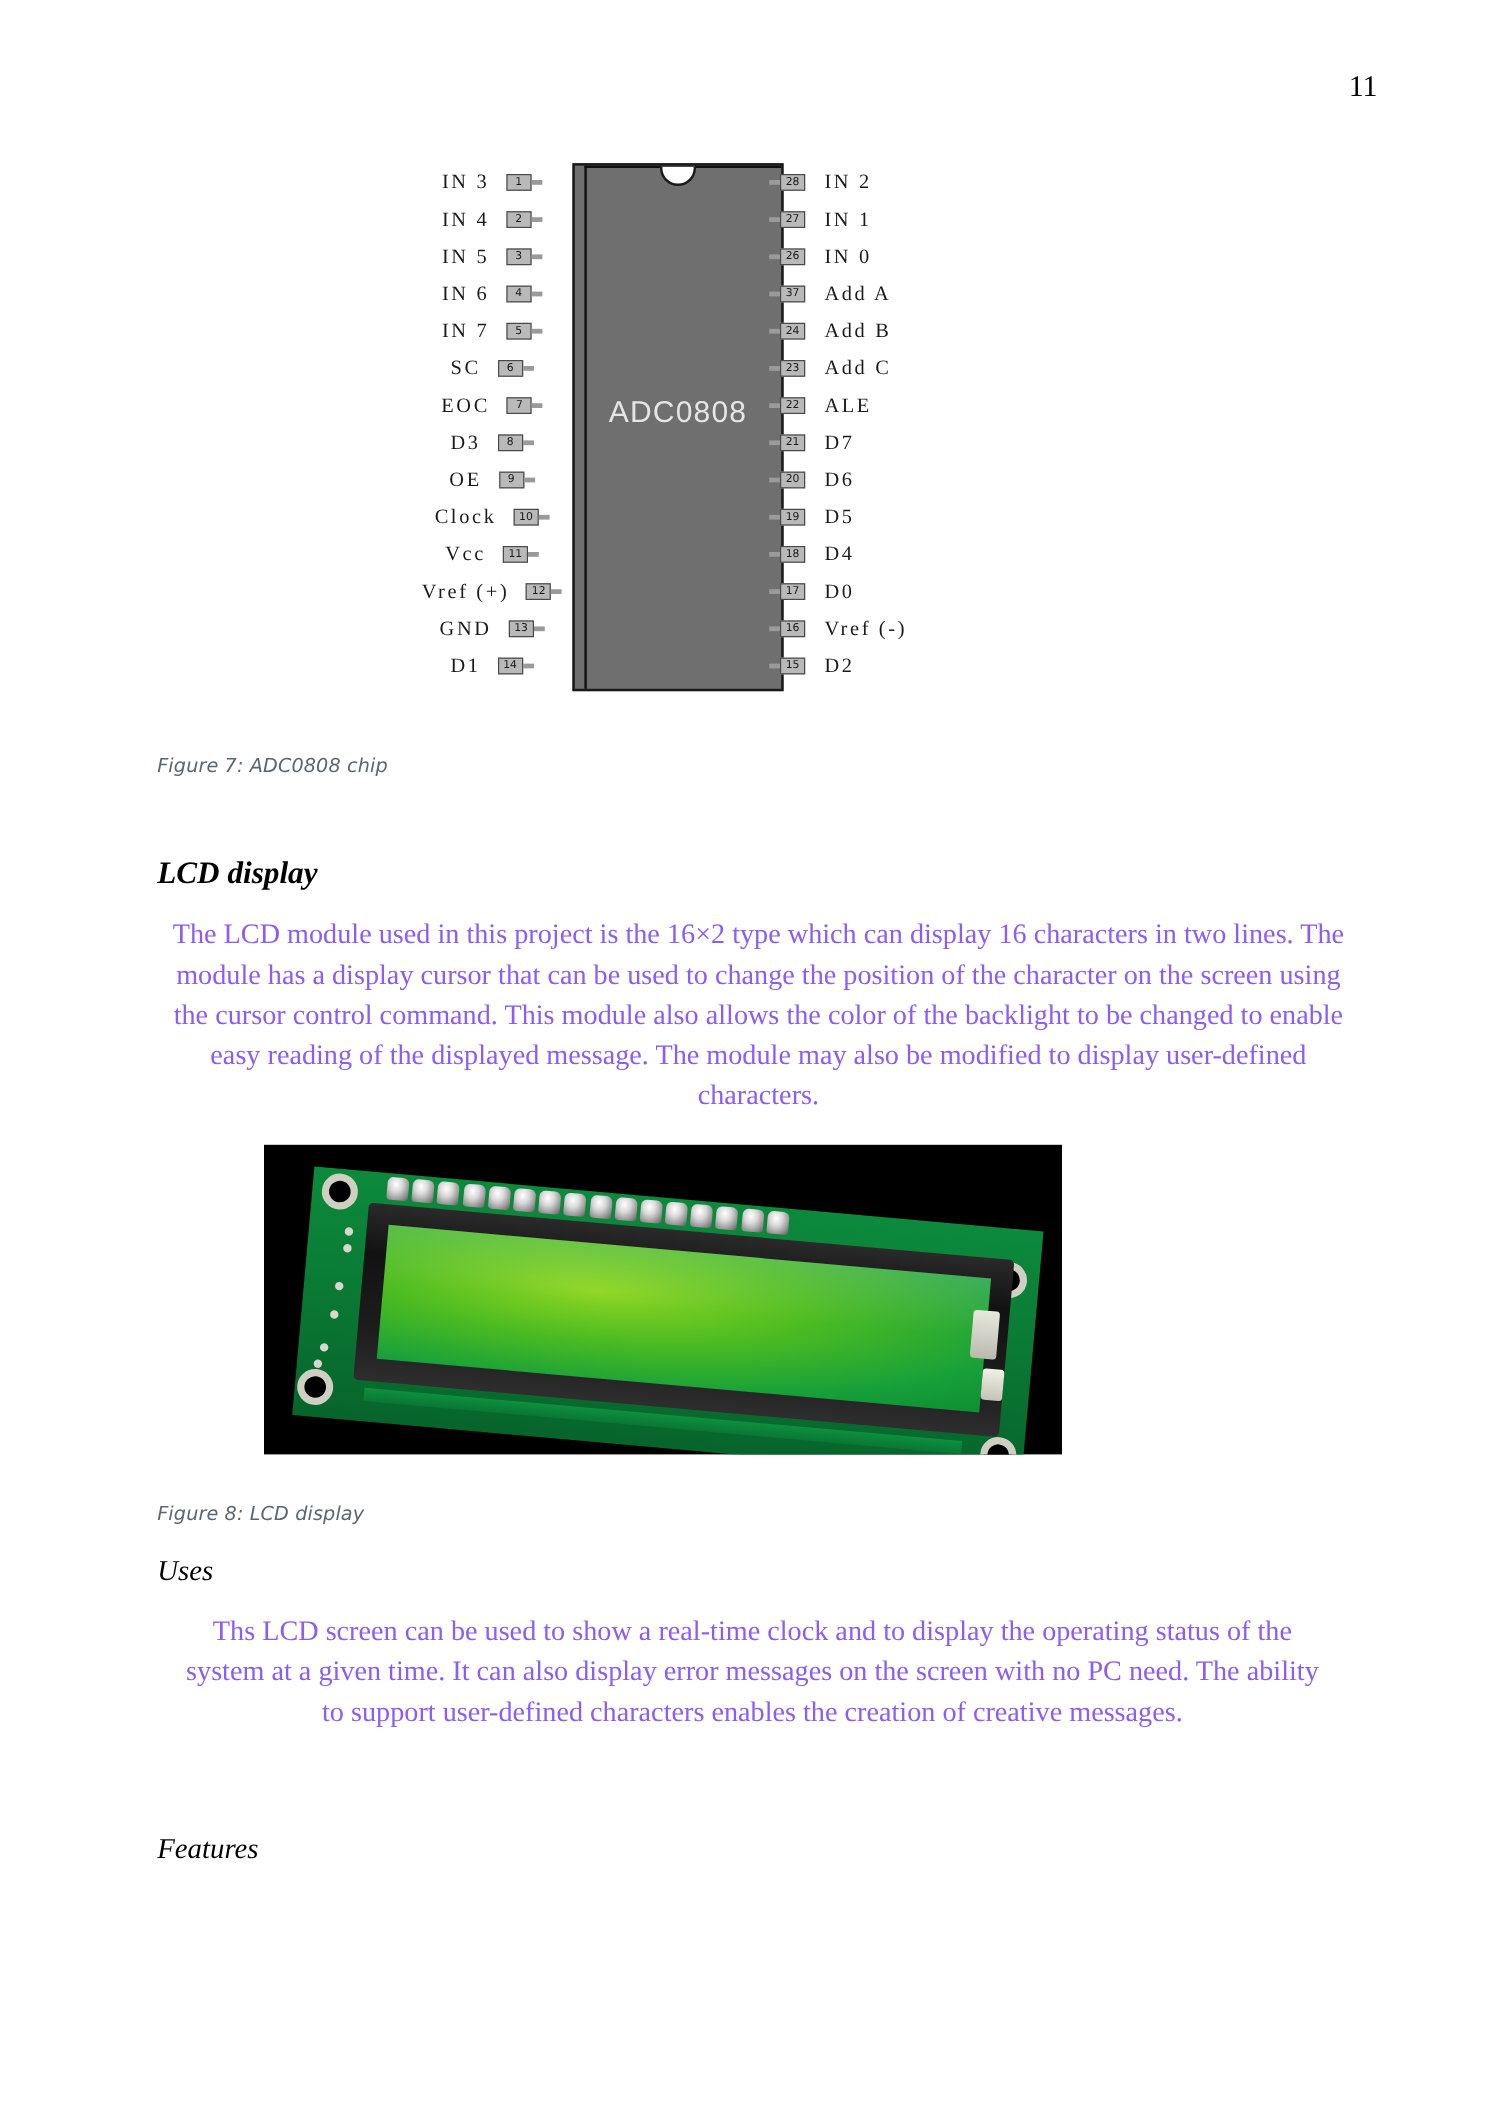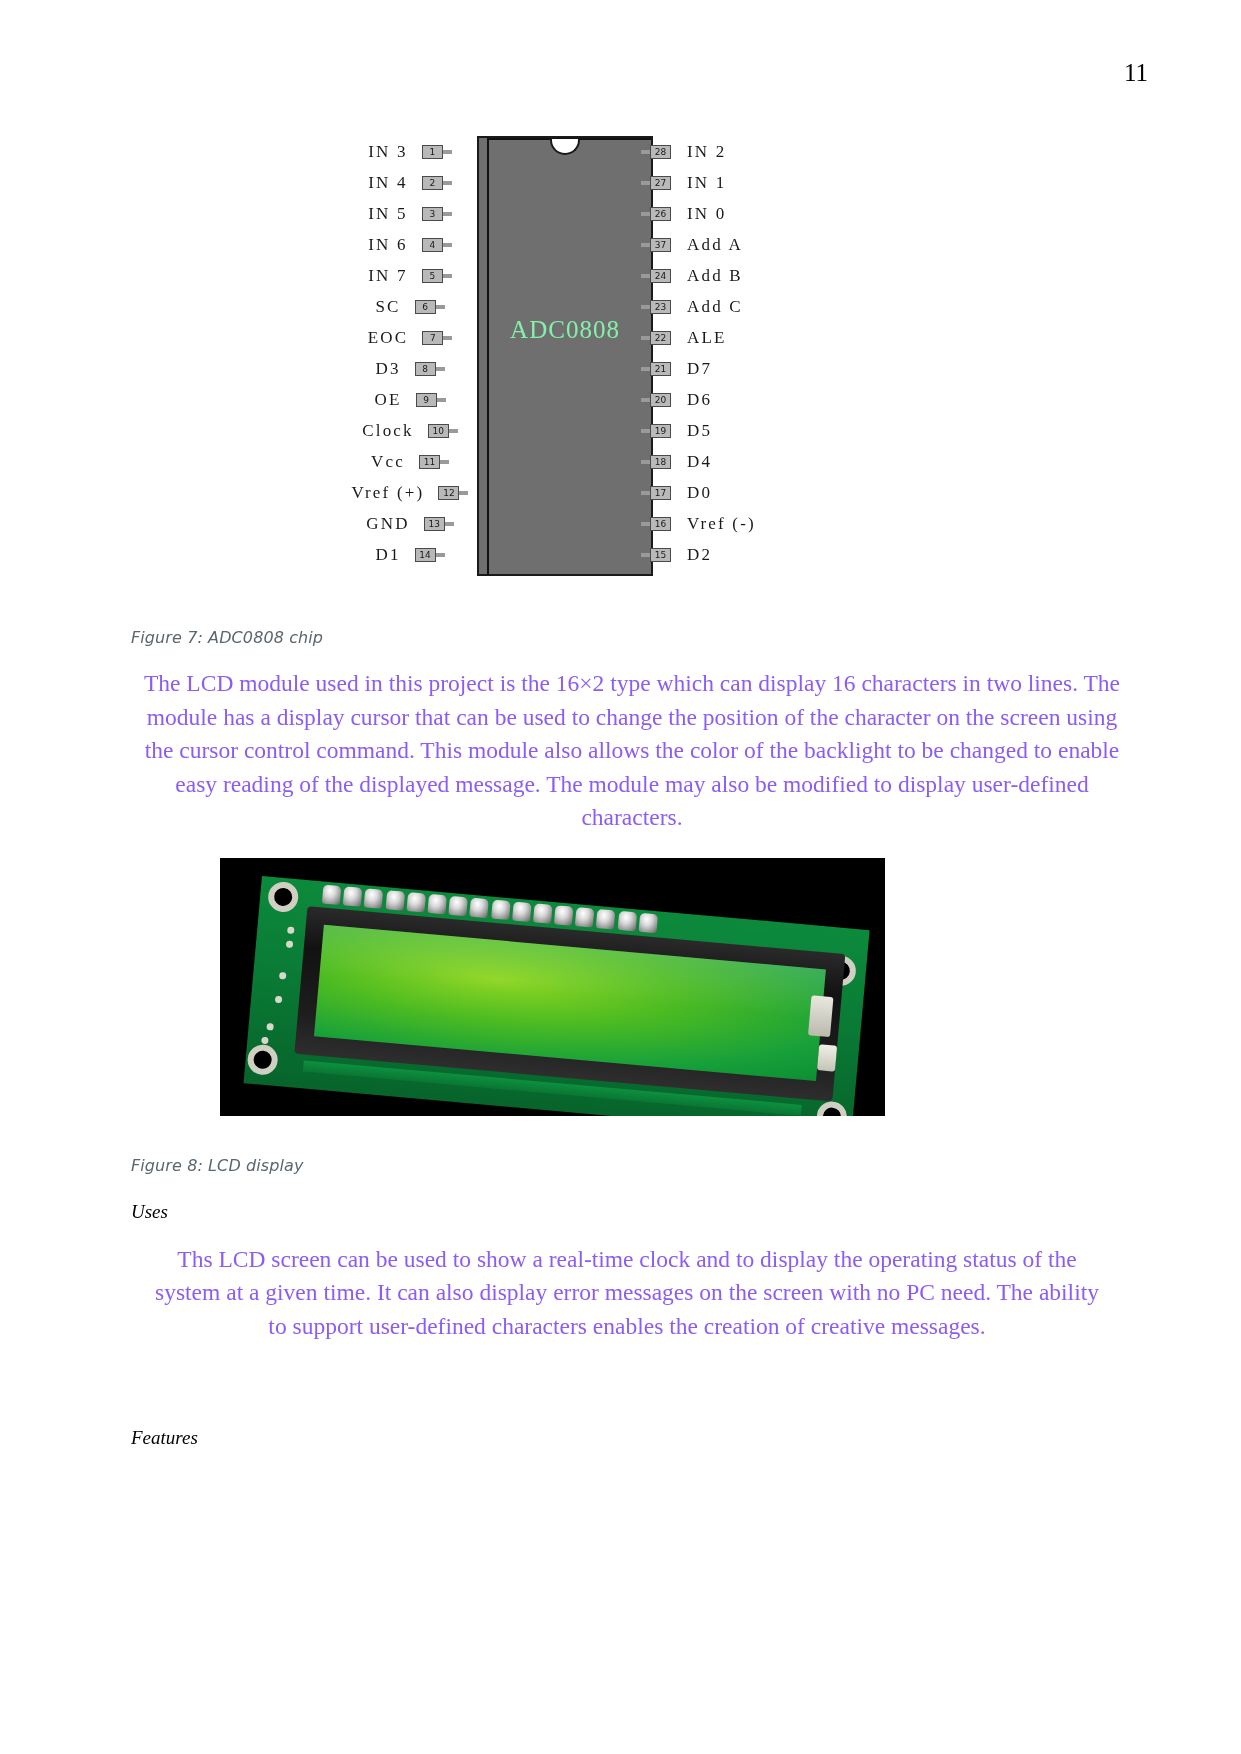--- a/index.html
+++ b/index.html
@@ -87,24 +87,24 @@
     background: #ffffff;
     border-radius: 0 0 16px 16px;
     border: 2px solid #1a1a1a;
     border-top: none;
     box-sizing: border-box;
   }
   .chip-label {
     position: absolute;
     left: 0;
     right: 0;
-    top: 178px;
+    top: 192px;
     text-align: center;
-    color: #86efac;
-    font-family: Liberation Serif, serif;
+    color: #e5e5e5;
+    font-family: Liberation Sans, sans-serif;
     font-size: 25px;
     letter-spacing: 1px;
     white-space: nowrap;
   }
 
   .pin-row {
     position: absolute;
     height: 31px;
     display: flex;
     align-items: center;
@@ -162,21 +162,21 @@
     font-family: "Liberation Serif", serif;
     font-weight: bold;
     font-style: italic;
     font-size: 26px;
     color: #000;
   }
   .heading-italic {
     font-family: "Liberation Serif", serif;
     font-style: italic;
     font-weight: normal;
-    font-size: 19px;
+    font-size: 24px;
     color: #000;
   }
 
   
   .para {
     font-family: "Liberation Serif", serif;
     font-size: 23.5px;
     line-height: 33.5px;
     color: #8b5cf6;
     text-align: center;
@@ -450,20 +450,21 @@
             <span class="pin-lead"></span>
             <span class="pin-num">15</span>
             <span class="pin-name">D2</span>
           </div>
 
       </div>
     </div>
 
     <div class="caption" style="margin-top:38px">Figure 7: ADC0808 chip</div>
 
+    <div class="heading-bold-italic" style="margin-top:66px">LCD display</div>
 
     <div class="para" style="margin-top:20px; width:978px">The LCD module used in this project is the 16×2 type which can display 16 characters in two lines. The module has a display cursor that can be used to change the position of the character on the screen using the cursor control command. This module also allows the color of the backlight to be changed to enable easy reading of the displayed message. The module may also be modified to display user-defined characters.</div>
 
     <div class="lcd-figure" style="margin-top:23px">
       <div class="lcd-photo">
         <div class="lcd-board">
 
           <div class="lcd-pinheader">
             <span class="lcd-pin"></span>
             <span class="lcd-pin"></span>

